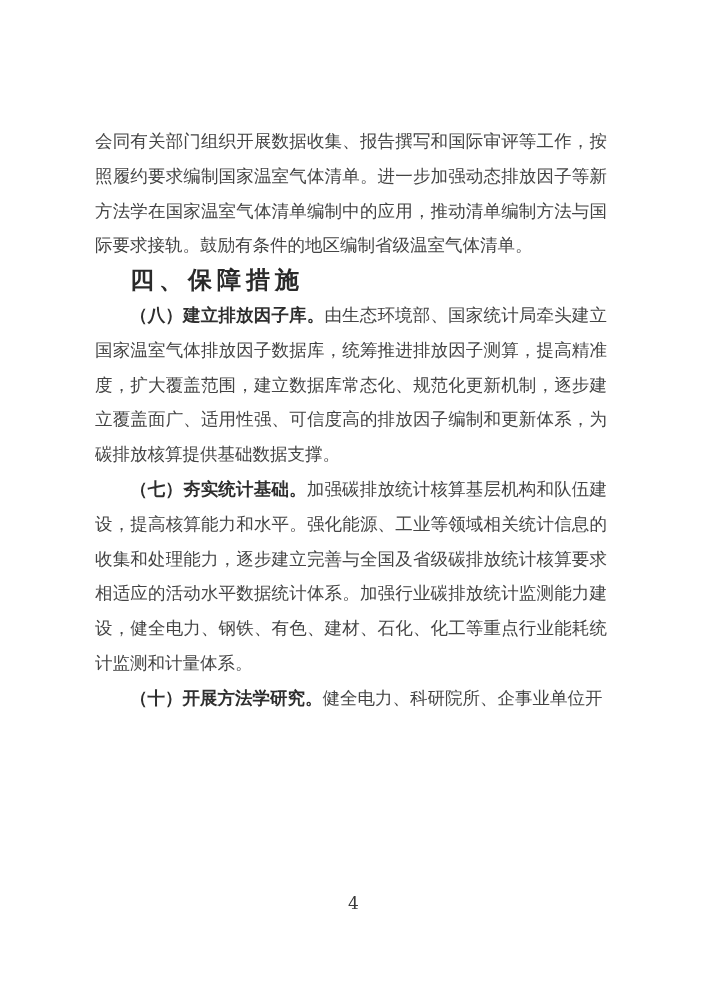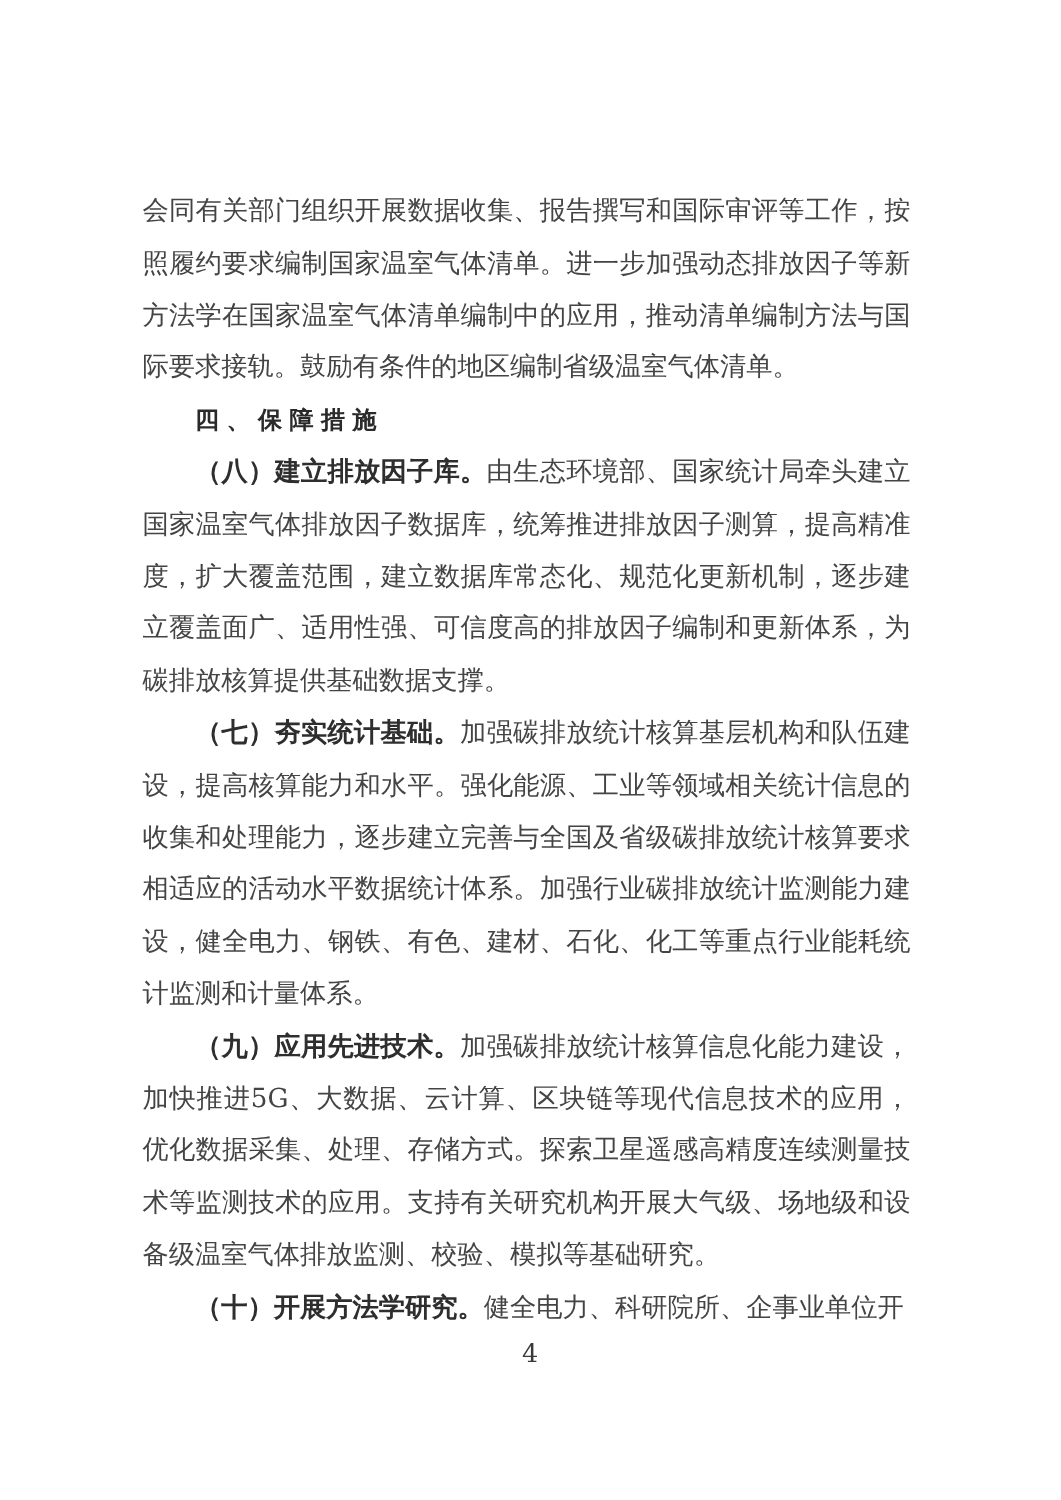--- a/index.html
+++ b/index.html
@@ -38,21 +38,21 @@
   }
   .lead {
     font-weight: bold;
     color: #2e2e2e;
   }
   .heading {
     margin: 0;
     text-indent: 35px;
     font-family: "DejaVu Sans", "Liberation Sans", sans-serif;
     font-weight: bold;
-    font-size: 16px;
+    font-size: 24px;
     letter-spacing: 5px;
     line-height: 34.8px;
     color: #2a2a2a;
     text-align: left;
   }
   .page-num {
     position: absolute;
     top: 893px;
     left: 0;
     width: 707px;
@@ -69,20 +69,19 @@
   <div class="text-block">
 
     <p class="para continuation">会同有关部门组织开展数据收集、报告撰写和国际审评等工作，按照履约要求编制国家温室气体清单。进一步加强动态排放因子等新方法学在国家温室气体清单编制中的应用，推动清单编制方法与国际要求接轨。鼓励有条件的地区编制省级温室气体清单。</p>
 
     <p class="heading">四、保障措施</p>
 
     <p class="para"><span class="lead">（八）建立排放因子库。</span><span>由生态环境部、国家统计局牵头建立国家温室气体排放因子数据库，统筹推进排放因子测算，提高精准度，扩大覆盖范围，建立数据库常态化、规范化更新机制，逐步建立覆盖面广、适用性强、可信度高的排放因子编制和更新体系，为碳排放核算提供基础数据支撑。</span></p>
 
     <p class="para"><span class="lead">（七）夯实统计基础。</span><span>加强碳排放统计核算基层机构和队伍建设，提高核算能力和水平。强化能源、工业等领域相关统计信息的收集和处理能力，逐步建立完善与全国及省级碳排放统计核算要求相适应的活动水平数据统计体系。加强行业碳排放统计监测能力建设，健全电力、钢铁、有色、建材、石化、化工等重点行业能耗统计监测和计量体系。</span></p>
 
-    <p class="para"><span class="lead">（九）应用先进技术。</span><span>加强碳排放统计核算信息化能力建设，加快推进5G、大数据、云计算、区块链等现代信息技术的应用，优化数据采集、处理、存储方式。探索卫星遥感高精度连续测量技术等监测技术的应用。支持有关研究机构开展大气级、场地级和设备级温室气体排放监测、校验、模拟等基础研究。</span></p>
 
     <p class="para"><span class="lead">（十）开展方法学研究。</span><span>健全电力、科研院所、企事业单位开</span></p>
 
   </div>
 
   <div class="page-num">4</div>
 </div>
 
 </body></html>

